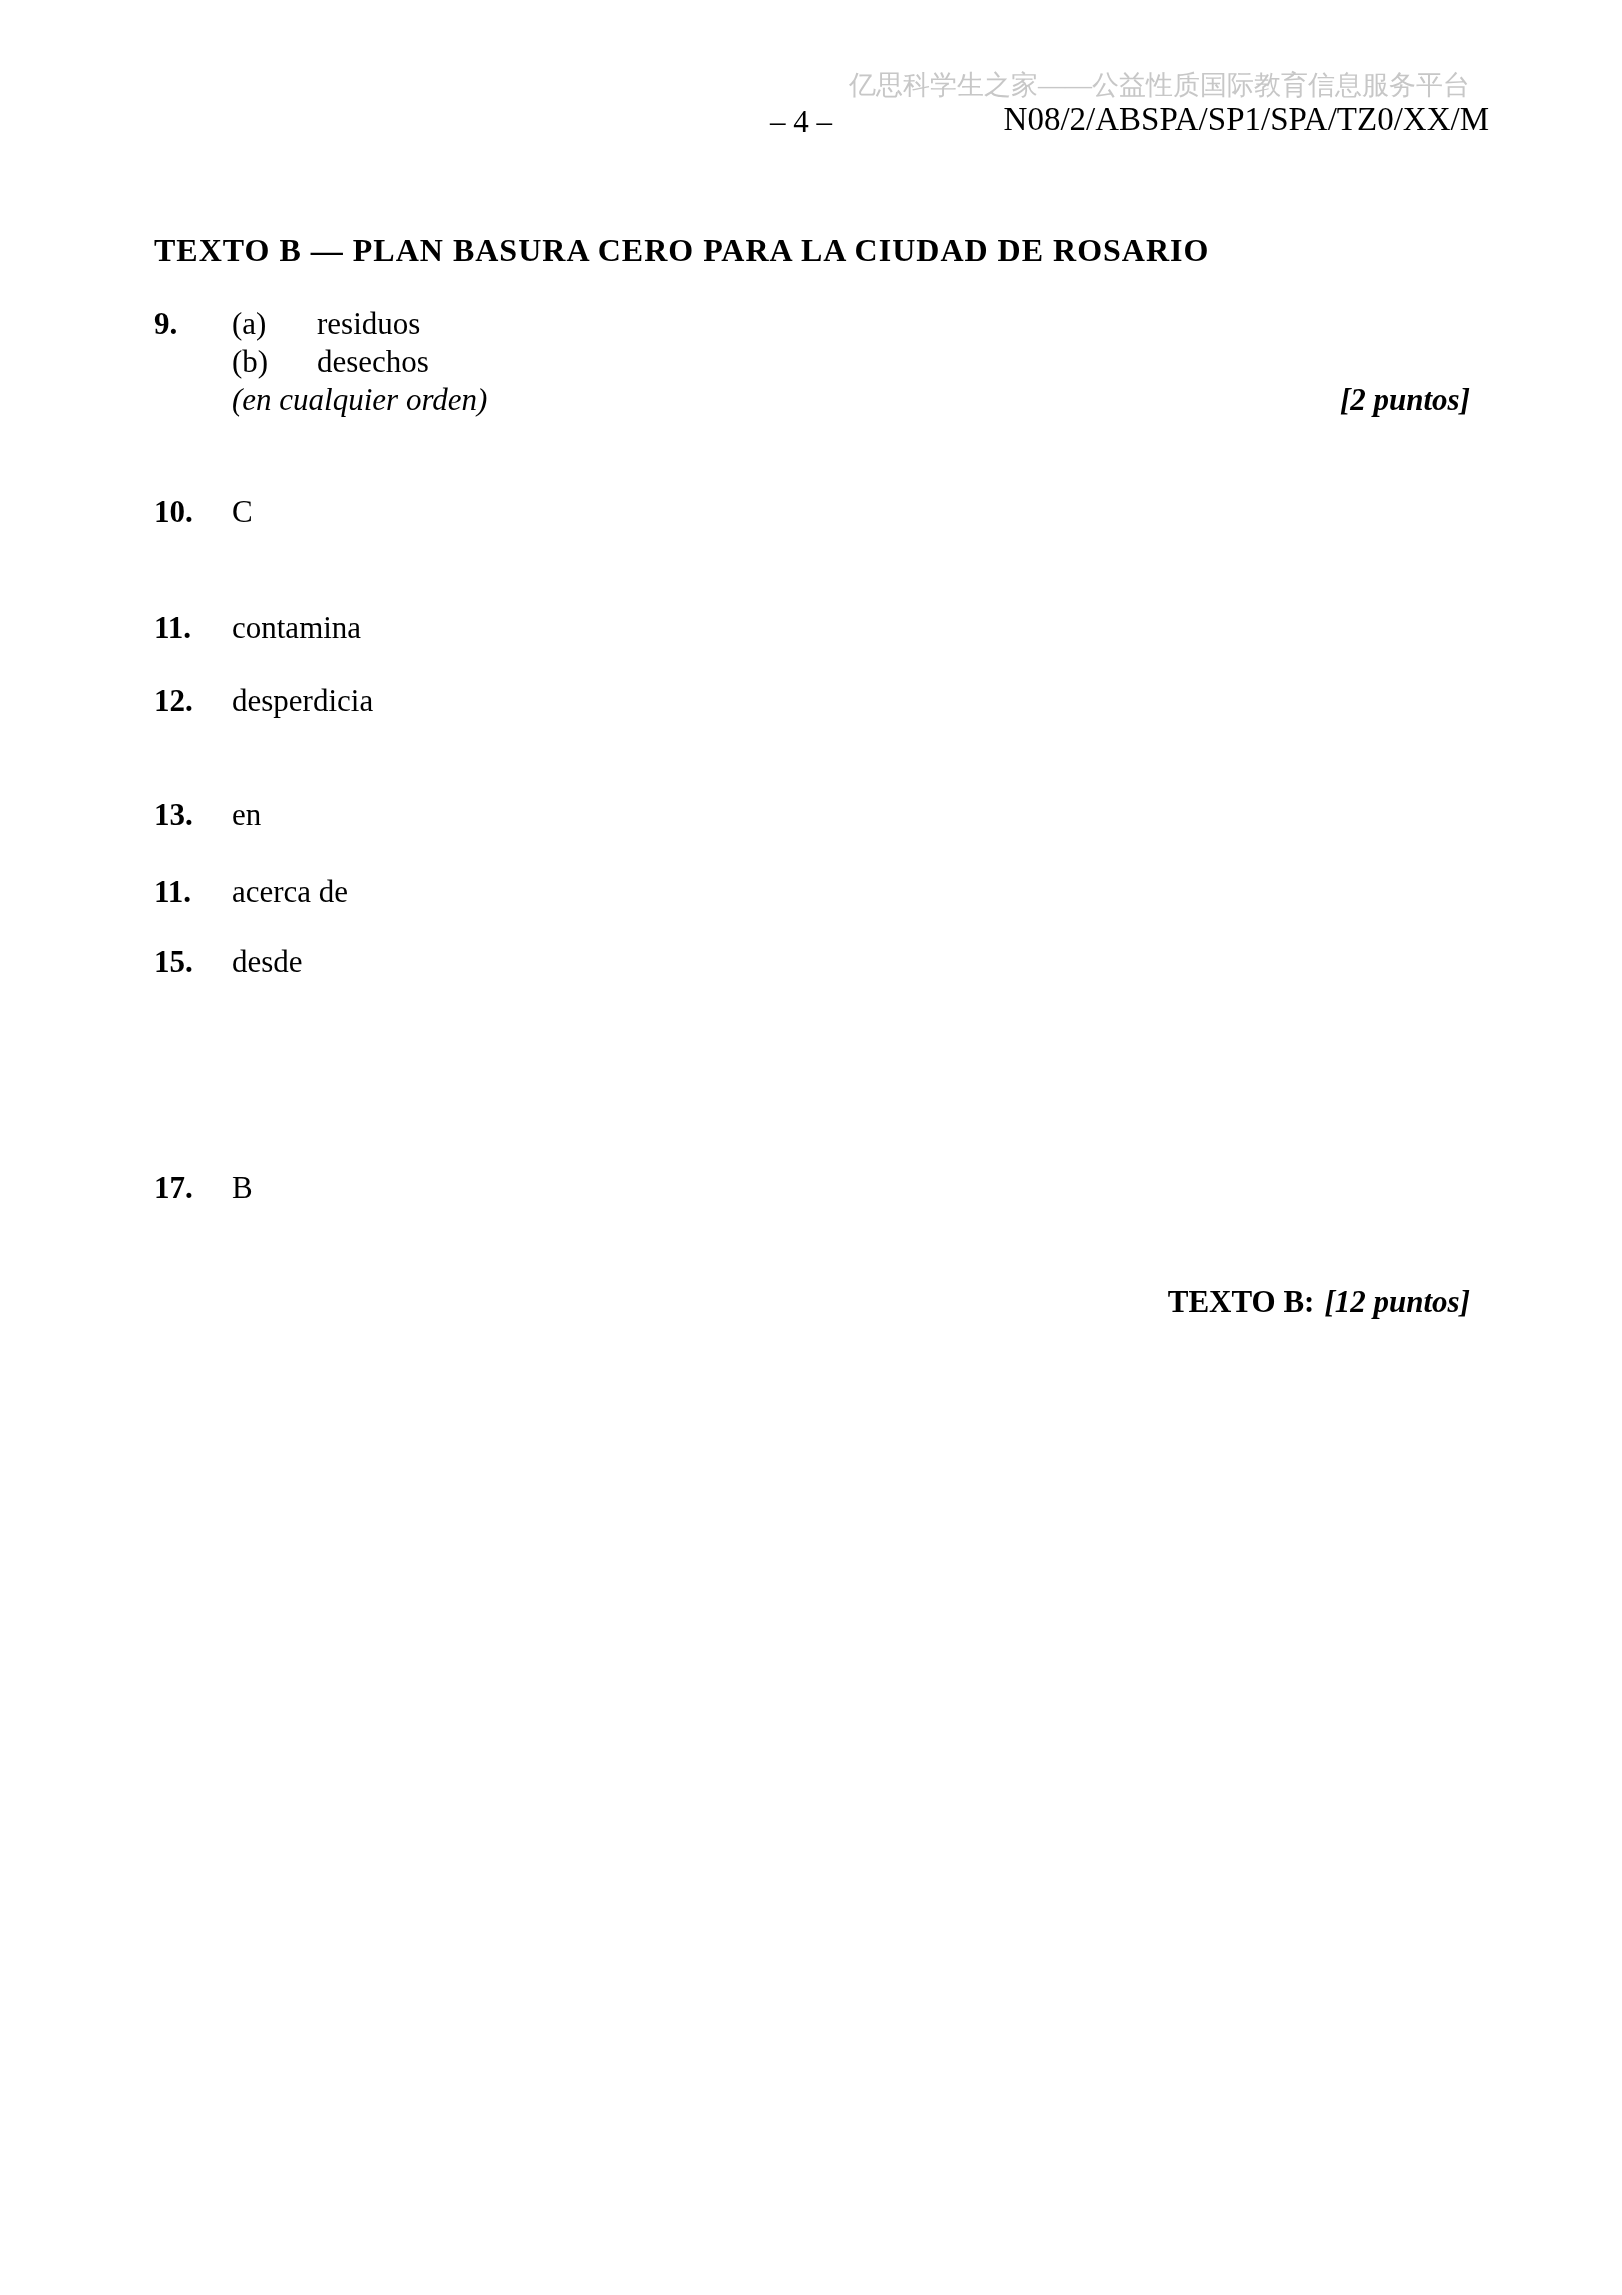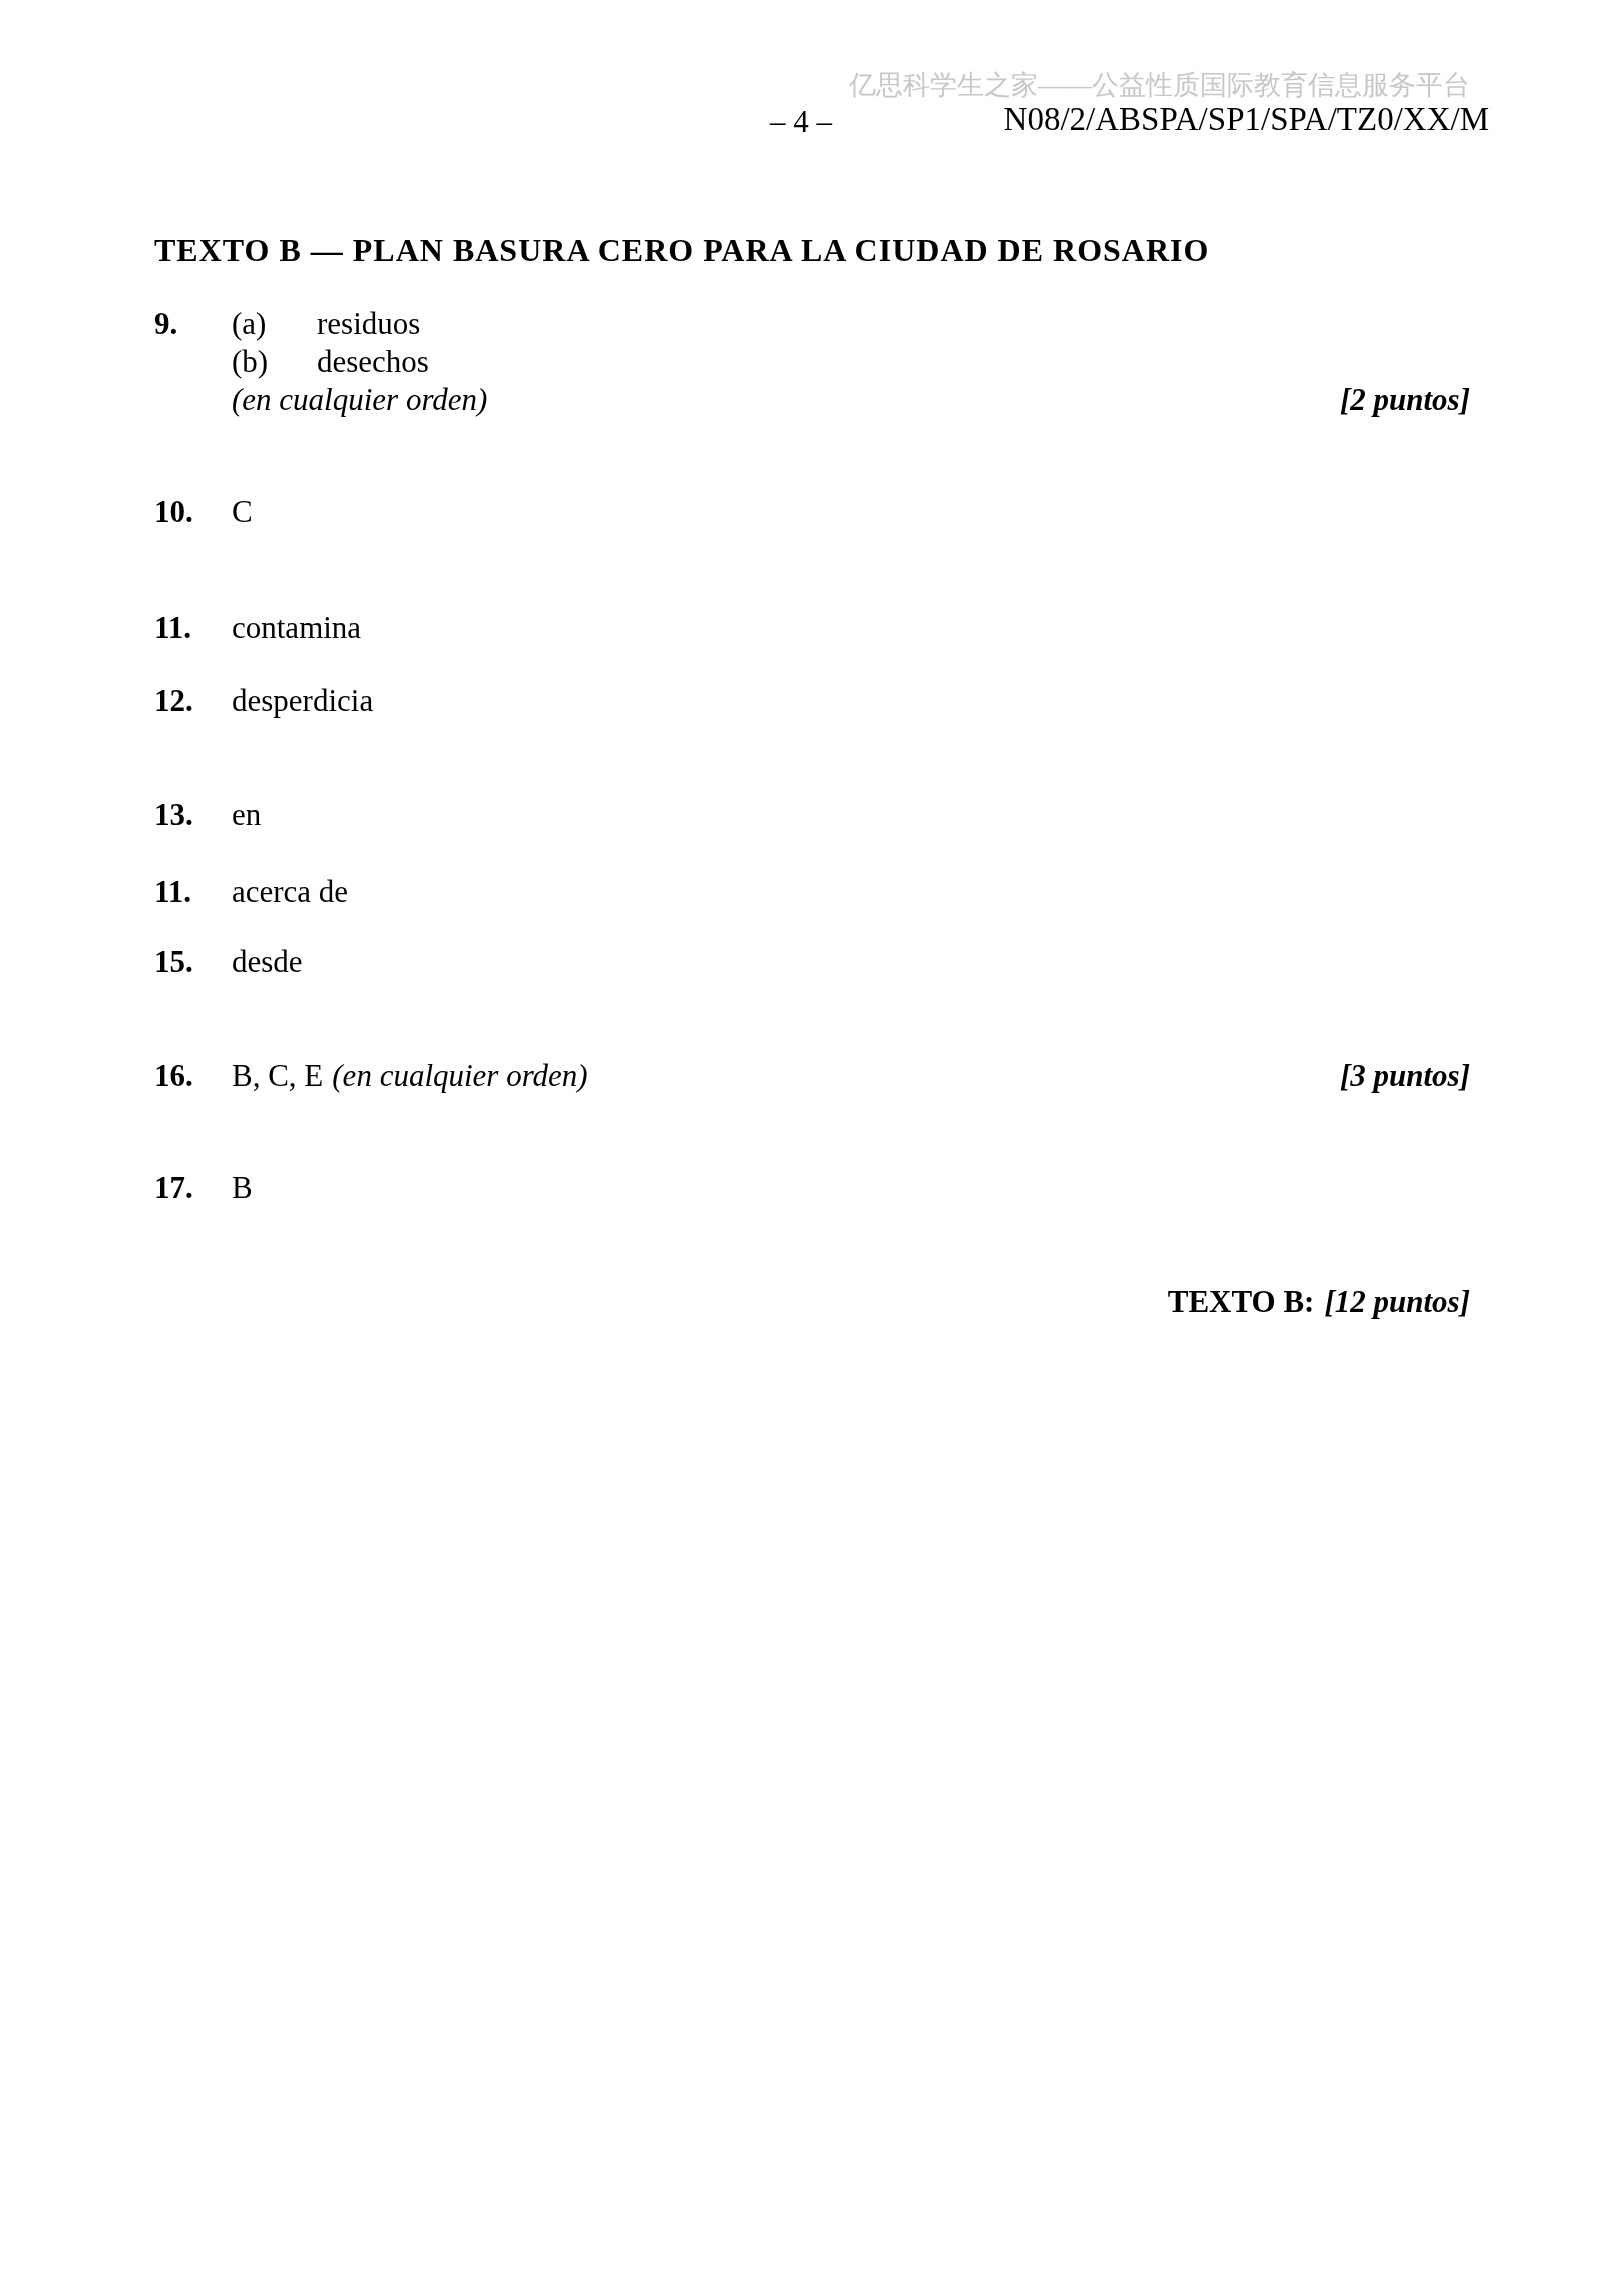--- a/index.html
+++ b/index.html
@@ -150,27 +150,20 @@
   <div class="item item-14">
     <span class="num">11.</span>
     <div class="body"><span>acerca de</span></div>
   </div>
 
   <div class="item item-15">
     <span class="num">15.</span>
     <div class="body"><span>desde</span></div>
   </div>
 
-  <div class="item item-16">
-    <span class="num">16.</span>
-    <div class="body note-row">
-      <span><span>B, C, E</span><span class="inline-note">(en cualquier orden)</span></span>
-      <span class="points">[3 puntos]</span>
-    </div>
-  </div>
 
   <div class="item item-17">
     <span class="num">17.</span>
     <div class="body"><span>B</span></div>
   </div>
 
   <div class="section-total">
     <span>TEXTO B:</span><span class="total-points">[12 puntos]</span>
   </div>
 

